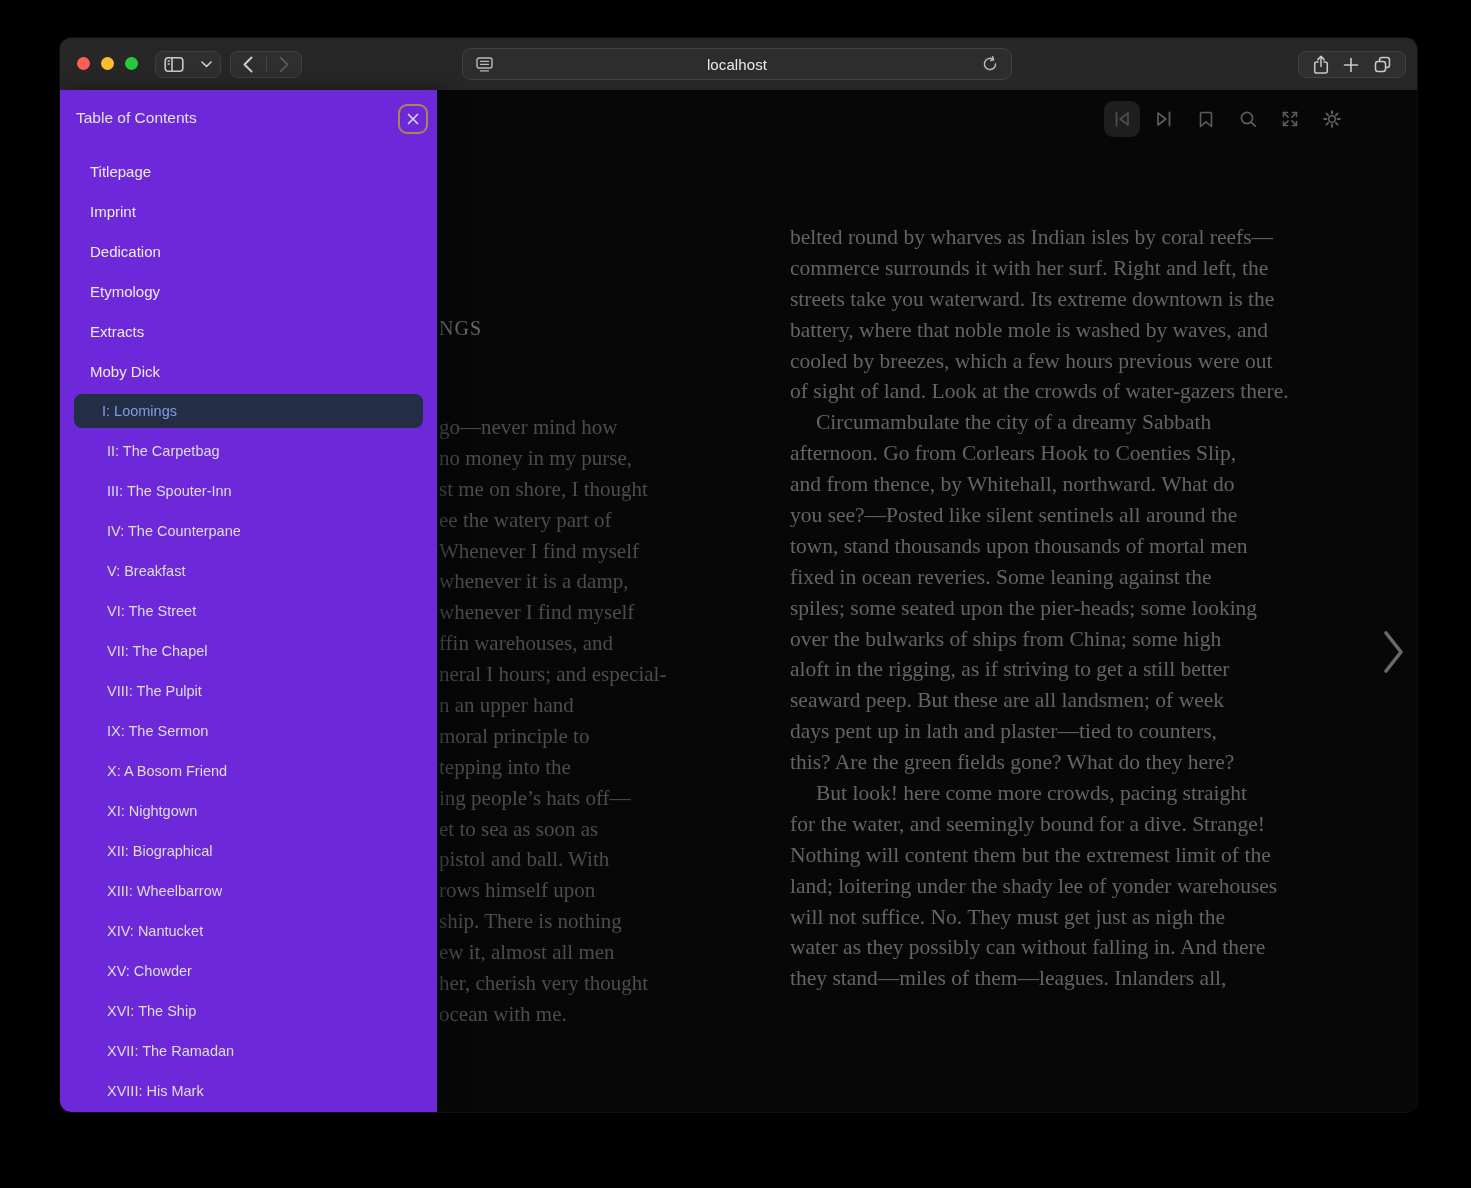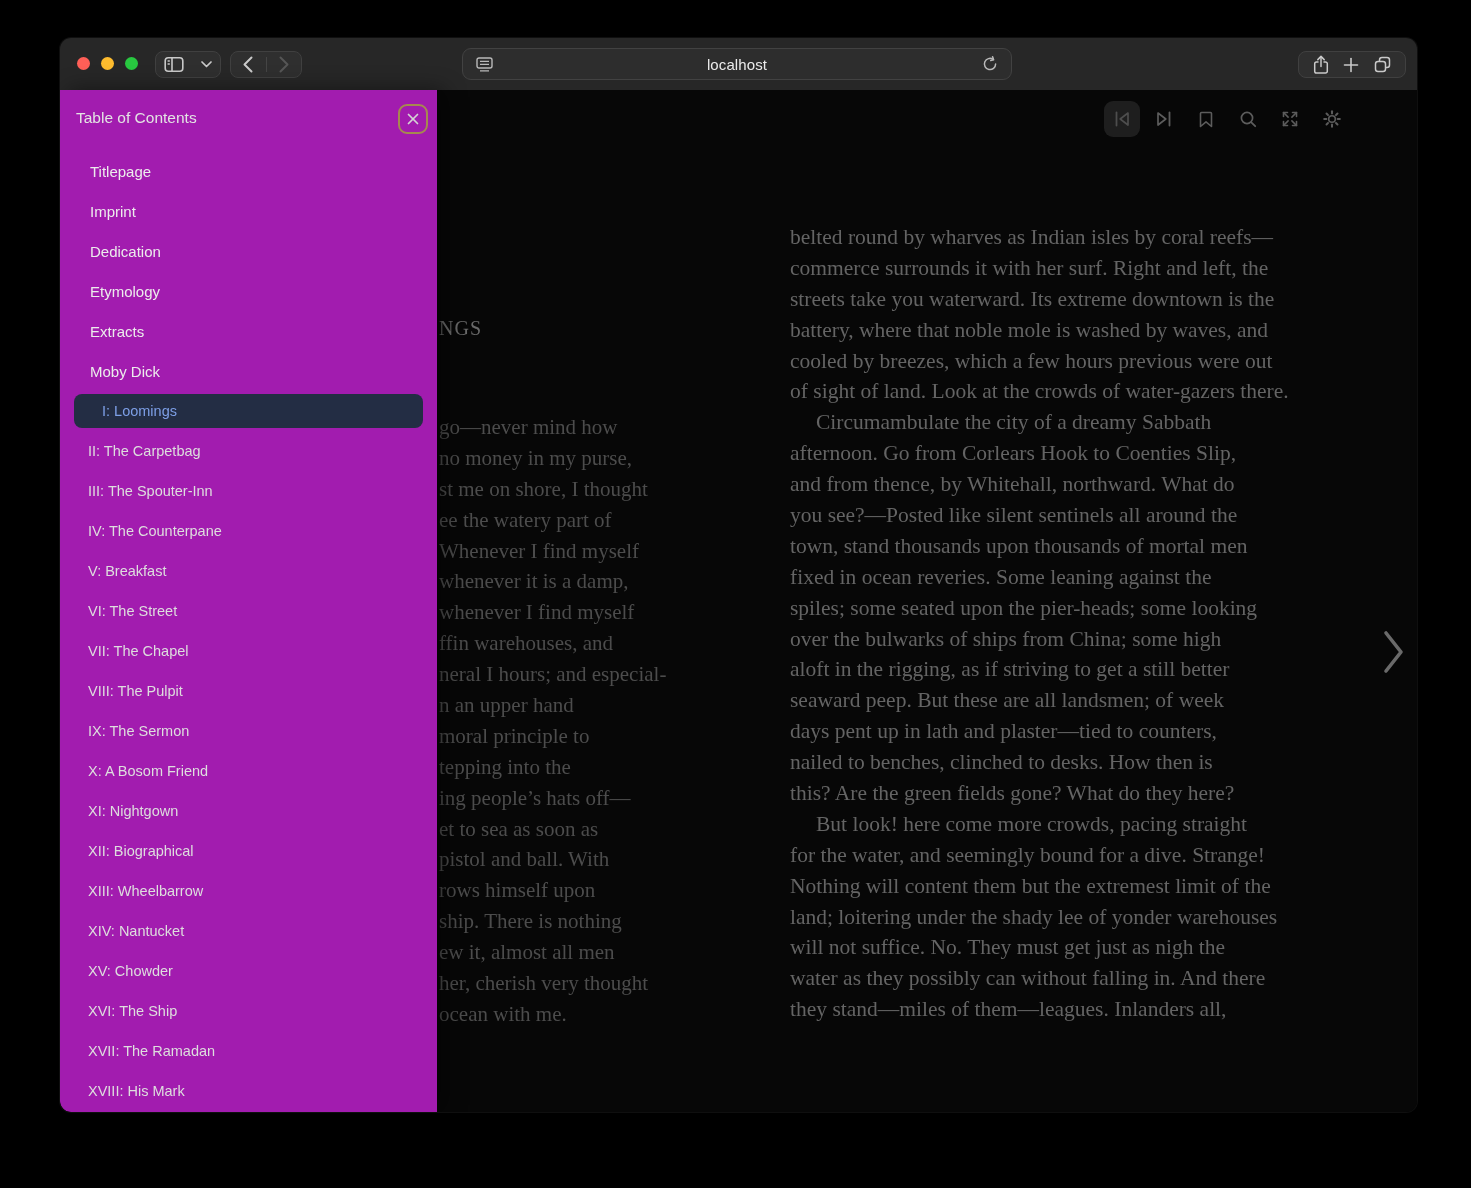--- a/index.html
+++ b/index.html
@@ -34,30 +34,30 @@
   .rtb-btn.active{background:#1e1e1e;}
   .serif{font-family:"Liberation Serif","DejaVu Serif",serif;}
   .chapter-heading{position:absolute;left:379px;top:227px;font-size:20px;letter-spacing:1px;color:#696969;}
   .leftcol{position:absolute;left:379px;top:322px;width:340px;font-size:21px;color:#4c4c4c;}
   .rightcol{position:absolute;left:730px;top:132px;width:590px;font-size:21.5px;color:#646464;}
   .rline{height:30.9px;line-height:30.9px;white-space:nowrap;overflow:visible;}
   .rline.indent{text-indent:26px;}
   .para{margin:0;}
   .next-chevron{position:absolute;left:1323px;top:540px;}
   
-  .panel{position:absolute;left:0;top:52px;bottom:0;width:377px;background:#a21caf;
+  .panel{position:absolute;left:0;top:52px;bottom:0;width:377px;background:#6d28d9;
          border-bottom-left-radius:11px;box-shadow:8px 0 22px rgba(0,0,0,.45);z-index:5;
          display:flex;flex-direction:column;}
   .panel-header{position:relative;height:61px;flex:0 0 auto;}
   .panel-title{position:absolute;left:16px;top:19px;font-size:15.5px;color:#e3e3e3;}
   .close-btn{position:absolute;right:9px;top:14px;width:30px;height:30px;box-sizing:border-box;
              border:2.5px solid #a6894f;border-radius:9px;display:flex;align-items:center;justify-content:center;}
   .toc-list{flex:1 1 auto;overflow:hidden;}
   .toc-row{height:40px;display:flex;align-items:center;padding-left:30px;color:#ececec;font-size:15px;box-sizing:border-box;}
-  .toc-row.sub{padding-left:28px;font-size:14.5px;color:#dedede;}
+  .toc-row.sub{padding-left:47px;font-size:14.5px;color:#dedede;}
   .toc-row.selected{height:34px;margin:3px 14px;padding-left:28px;background:#232d44;border-radius:8px;color:#7d9fe6;}
   svg{display:block;}
 </style>
 </head>
 <body>
 
 <div class="stage">
   <div class="window">
 
     <div class="titlebar">
@@ -230,21 +230,20 @@
             <div class="rline">afternoon. Go from Corlears Hook to Coenties Slip,</div>
             <div class="rline">and from thence, by Whitehall, northward. What do</div>
             <div class="rline">you see?—Posted like silent sentinels all around the</div>
             <div class="rline">town, stand thousands upon thousands of mortal men</div>
             <div class="rline">fixed in ocean reveries. Some leaning against the</div>
             <div class="rline">spiles; some seated upon the pier-heads; some looking</div>
             <div class="rline">over the bulwarks of ships from China; some high</div>
             <div class="rline">aloft in the rigging, as if striving to get a still better</div>
             <div class="rline">seaward peep. But these are all landsmen; of week</div>
             <div class="rline">days pent up in lath and plaster—tied to counters,</div>
-            <div class="rline">nailed to benches, clinched to desks. How then is</div>
             <div class="rline">this? Are the green fields gone? What do they here?</div>
           </div>
           <div class="para">
             <div class="rline indent">But look! here come more crowds, pacing straight</div>
             <div class="rline">for the water, and seemingly bound for a dive. Strange!</div>
             <div class="rline">Nothing will content them but the extremest limit of the</div>
             <div class="rline">land; loitering under the shady lee of yonder warehouses</div>
             <div class="rline">will not suffice. No. They must get just as nigh the</div>
             <div class="rline">water as they possibly can without falling in. And there</div>
             <div class="rline">they stand—miles of them—leagues. Inlanders all,</div>

